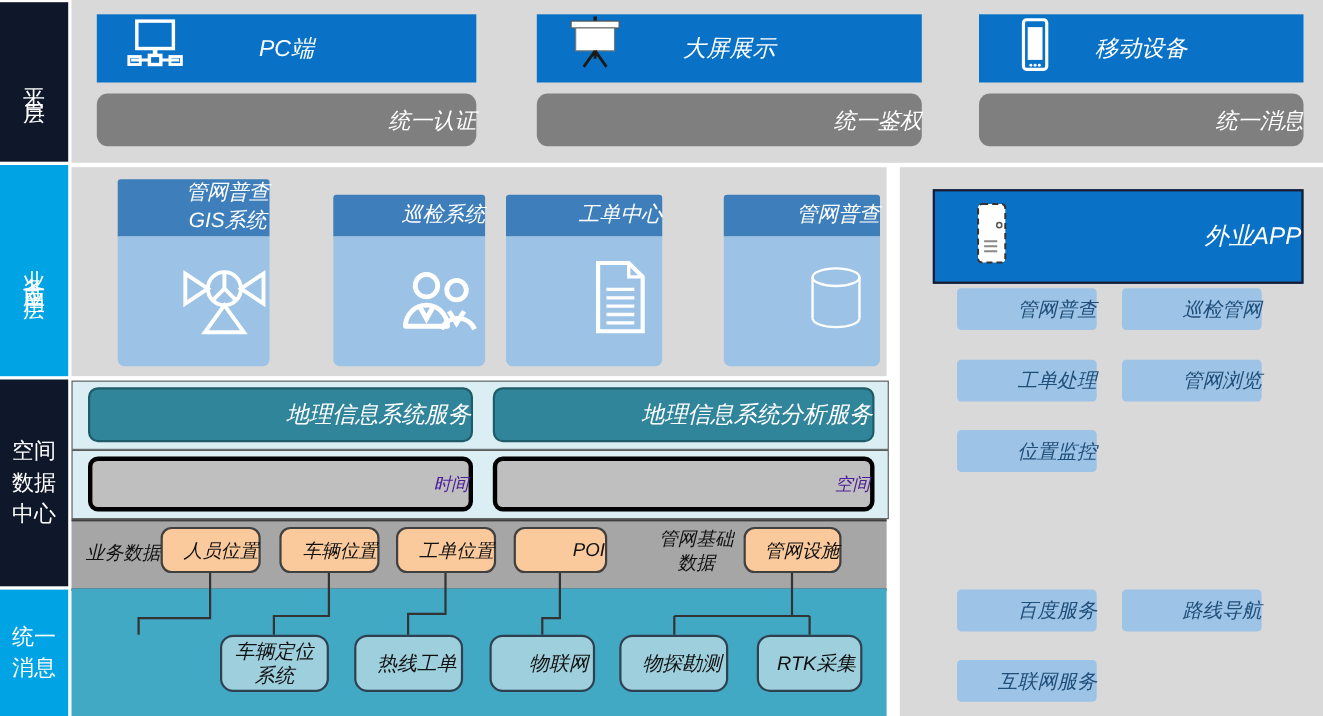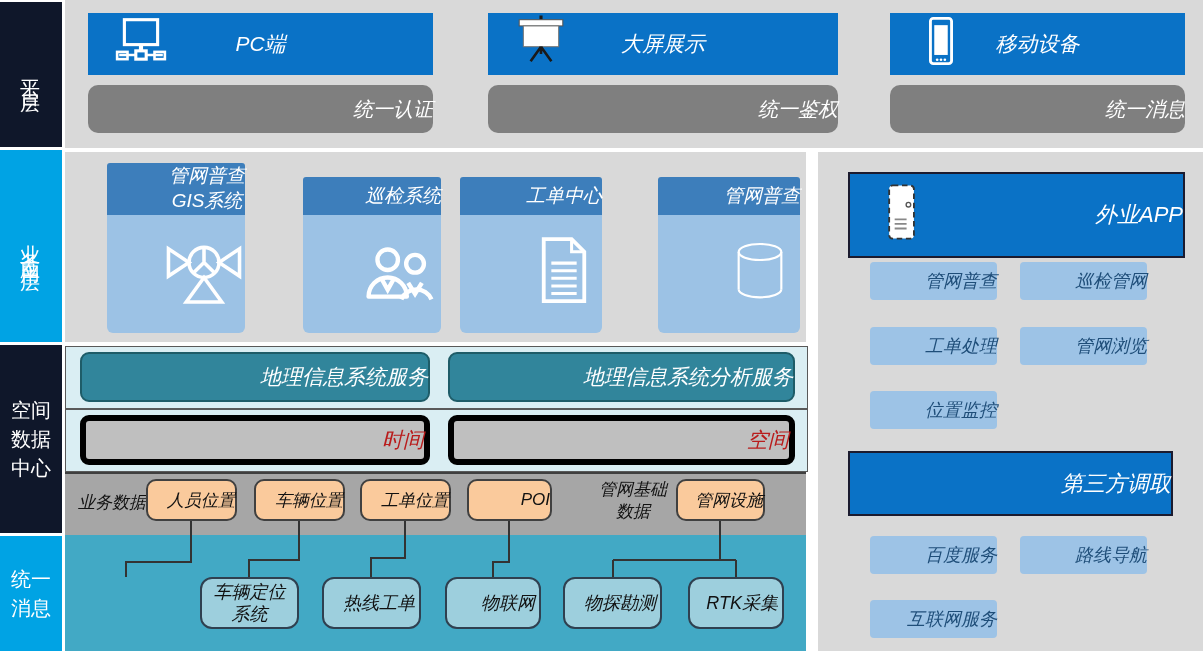--- a/index.html
+++ b/index.html
@@ -22,21 +22,21 @@
   .devicon{position:absolute;left:26px;top:50%;transform:translateY(-50%);}
   .srvbox{background:#7F7F7F;color:#fff;font-size:20px;border-radius:10px;}
 
   
   .cardhead{background:#3D7EBB;color:#fff;font-size:19px;border-radius:3px 3px 0 0;white-space:pre-line;line-height:1.3;}
   .cardbody{background:#9CC2E5;border-radius:0 0 6px 6px;}
 
   
   .strip{position:absolute;background:#DAEEF3;border:1px solid #595959;}
   .tealbox{background:#31859B;border:2px solid #1E5C68;border-radius:9px;color:#fff;font-size:21px;}
-  .graybox{background:#BFBFBF;border:6px solid #000000;border-radius:9px;color:#b91c1c;font-size:21px;}
+  .graybox{background:#BFBFBF;border:4px solid #000000;border-radius:9px;color:#4c1d95;font-size:16px;}
   .band{position:absolute;background:#A6A6A6;border-top:2px solid #3F3F3F;border-bottom:2px solid #3F3F3F;}
   .bandlabel{color:#111;font-size:17px;}
   .pill{background:#FACA9C;border:2px solid #404040;border-radius:10px;color:#111;font-size:17px;}
   .grouplabel{color:#111;font-size:17px;line-height:1.3;margin-left:16px;}
 
   
   .cyanband{position:absolute;background:#42A9C5;}
   .srcbox{background:#9DCFDD;border:2px solid #2F4050;border-radius:12px;color:#111;font-size:18px;line-height:1.25;padding:2px 4px;}
 
   
@@ -255,23 +255,20 @@
   <div class="abs rbtn flexc" style="left:870px;top:327px;width:127px;height:38px">
     <span>工单处理</span>
   </div>
   <div class="abs rbtn flexc" style="left:1020px;top:327px;width:127px;height:38px">
     <span>管网浏览</span>
   </div>
   <div class="abs rbtn flexc" style="left:870px;top:391px;width:127px;height:38px">
     <span>位置监控</span>
   </div>
 
-  <div class="abs bighead flexc" style="left:848px;top:451px;width:325px;height:65px">
-    <span>第三方调取</span>
-  </div>
   <div class="abs rbtn flexc" style="left:870px;top:536px;width:127px;height:38px">
     <span>百度服务</span>
   </div>
   <div class="abs rbtn flexc" style="left:1020px;top:536px;width:127px;height:38px">
     <span>路线导航</span>
   </div>
   <div class="abs rbtn flexc" style="left:870px;top:600px;width:127px;height:38px">
     <span>互联网服务</span>
   </div>
 

